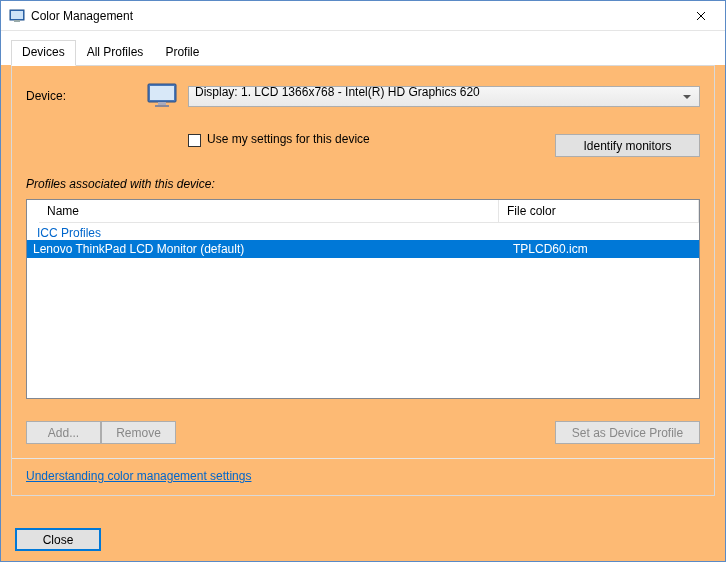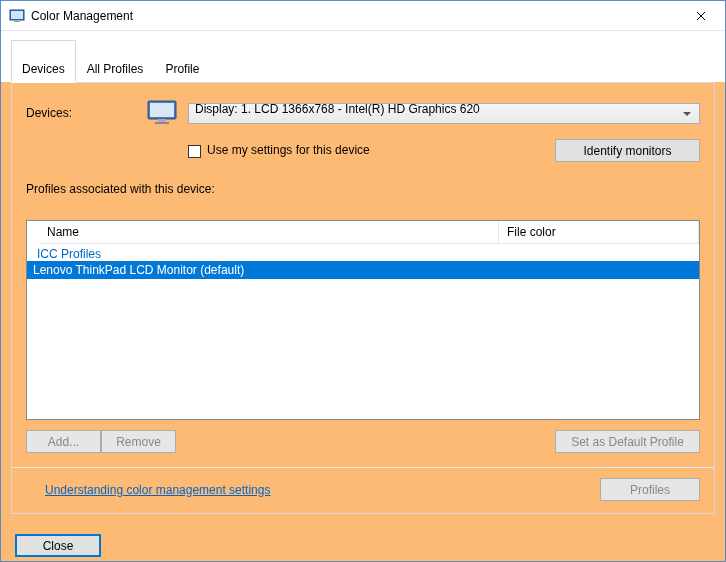--- a/index.html
+++ b/index.html
@@ -3,52 +3,52 @@
 <meta charset="utf-8">
 <style>
 * { box-sizing: border-box; font-family: "Segoe UI", Tahoma, sans-serif; font-size: 12px; }
 body { margin: 0; background: #fff; }
 .window { width: 726px; height: 562px; border: 1px solid #5a8ac6; background: #fdba74; display: flex; flex-direction: column; }
 .titlebar { height: 30px; background: #fff; display: flex; align-items: center; padding: 0 2px 0 8px; border-bottom: 1px solid #e5e5e5; }
 .title-icon { width: 16px; height: 16px; margin-right: 6px; }
 .title-text { flex: 1; color: #000; }
 .title-close { width: 45px; height: 29px; display: flex; align-items: center; justify-content: center; color: #000; }
 .tabs { display: flex; padding: 8px 10px 0 10px; background: #fff; }
-.tab { padding: 21px 10px 6px; border: 1px solid transparent; border-bottom: none; cursor: default; position: relative; top: 1px; background: #fff; }
+.tab { padding: 4px 10px 6px; border: 1px solid transparent; border-bottom: none; cursor: default; position: relative; top: 1px; background: #fff; }
 .tab.active { border-color: #d9d9d9; border-bottom: 1px solid #fff; z-index: 2; }
 .tabcontent { border: 1px solid #d9d9d9; margin: 0 10px 10px 10px; flex: 1; padding: 14px 14px 12px 14px; display: flex; flex-direction: column; position: relative; }
 .device-row { display: flex; align-items: center; gap: 10px; }
 .device-row label { width: 110px; }
 .monitor-icon { width: 32px; height: 32px; }
 .device-select { flex: 1; height: 21px; border: 1px solid #adadad; background: linear-gradient(#f6f6f6,#e9e9e9); padding: 0 20px 8px 6px; display: flex; align-items: center; position: relative; }
 .device-select::after { content: ""; position: absolute; right: 8px; top: 8px; border: 4px solid transparent; border-top-color: #555; }
 .sub-row { display: flex; align-items: center; margin-top: 10px; text-align: right; }
 .sub-row .spacer { width: 162px; }
 .chk { width: 13px; height: 13px; border: 1px solid #333; display: inline-block; vertical-align: middle; margin-right: 6px; background: #fff; }
-.btn { height: 23px; padding: 0 4px; border: 1px solid #adadad; background: #e1e1e1; display: inline-flex; align-items: center; justify-content: center; min-width: 75px; }
+.btn { height: 23px; padding: 0 4px; border: 1px solid #adadad; background: #e1e1e1; display: inline-flex; align-items: center; justify-content: center; min-width: 75px; margin-top: 12px; }
 .btn.wide { min-width: 145px; }
 .btn.disabled { color: #888; background: #e6e6e6; }
 .btn.primary { border: 1px solid #0078d7; outline: 1px solid #0078d7; outline-offset: -2px; }
-.section-label { margin-top: 20px; margin-bottom: 24px; }
+.section-label { margin-top: 20px; margin-bottom: 8px; font-style: italic; }
 .listview { border: 1px solid #828790; flex: 1; min-height: 200px; background: #fff; display: flex; flex-direction: column; overflow: hidden; }
 .lv-header { display: flex; border-bottom: 1px solid #e5e5e5; background: #fff; margin-left: 12px; }
 .lv-col { padding: 4px 8px; border-right: 1px solid #e5e5e5; }
 .lv-col.name { width: 460px; }
 .lv-col.file { flex: 1; }
 .lv-group { color: #0066cc; padding: 3px 10px 0px; }
 .lv-row { display: flex; }
 .lv-row.selected { background: #0078d7; color: #fff; }
 .lv-cell { padding: 2px 0; }
 .lv-cell.name { width: 460px; padding-left: 6px; }
 .lv-cell.file { flex: 1; padding-left: 26px; }
 .action-row { display: flex; margin-top: 10px; gap: 0; }
 .action-row .grow { flex: 1; }
 .divider { height: 1px; background: #e5e5e5; margin: 14px -14px 10px; }
 .bottom-row { display: flex; align-items: center; }
-.link { color: #0066cc; text-decoration: underline; cursor: pointer; margin-left: 19px; }
+.link { color: #0066cc; text-decoration: underline; cursor: pointer; }
 .footer { padding: 10px 14px 14px; display: flex; }
 </style>
 </head>
 <body>
 
 <div class="window">
   <div class="titlebar">
     <span class="title-icon">
       <svg viewBox="0 0 16 16">
           <rect x="1" y="2" width="14" height="10" fill="#3a76c4" stroke="#1c4f8a"></rect>
@@ -66,21 +66,21 @@
 
   <div class="tabs">
     <div class="tab active">Devices</div>
     <div class="tab">All Profiles</div>
     <div class="tab">Profile</div>
   </div>
 
   <div class="tabcontent">
 
     <div class="device-row">
-      <label>Devices:</label>
+      <label>Device:</label>
       <span class="monitor-icon">
         <svg viewBox="0 0 32 32">
             <rect x="2" y="4" width="28" height="18" rx="1" fill="#4a78b8" stroke="#2a4f85"></rect>
             <rect x="4" y="6" width="24" height="14" fill="#d8e8f8"></rect>
             <rect x="12" y="22" width="8" height="3" fill="#aab"></rect>
             <rect x="9" y="25" width="14" height="2" fill="#889"></rect>
           </svg>
       </span>
       <div class="device-select">
         <span>Display: 1. LCD 1366x768 - Intel(R) HD Graphics 620</span>
@@ -99,35 +99,35 @@
     <div class="section-label">Profiles associated with this device:</div>
 
     <div class="listview">
       <div class="lv-header">
         <div class="lv-col name">Name</div>
         <div class="lv-col file">File color</div>
       </div>
       <div class="lv-group">ICC Profiles</div>
       <div class="lv-row selected">
         <div class="lv-cell name">Lenovo ThinkPad LCD Monitor (default)</div>
+        <div class="lv-cell file">TPLCD60.icm</div>
       </div>
     </div>
 
     <div class="action-row">
       <div class="btn disabled">Add...</div>
       <div class="btn disabled">Remove</div>
       <span class="grow"></span>
-      <div class="btn wide disabled">Set as Default Profile</div>
+      <div class="btn wide disabled">Set as Device Profile</div>
     </div>
 
     <div class="divider"></div>
 
     <div class="bottom-row">
       <span class="link">Understanding color management settings</span>
       <span style="flex:1"></span>
-      <div class="btn disabled" style="min-width:100px">Profiles</div>
     </div>
   </div>
 
   <div class="footer">
     <div class="btn primary" style="min-width:86px">Close</div>
   </div>
 </div>
 
 </body></html>

